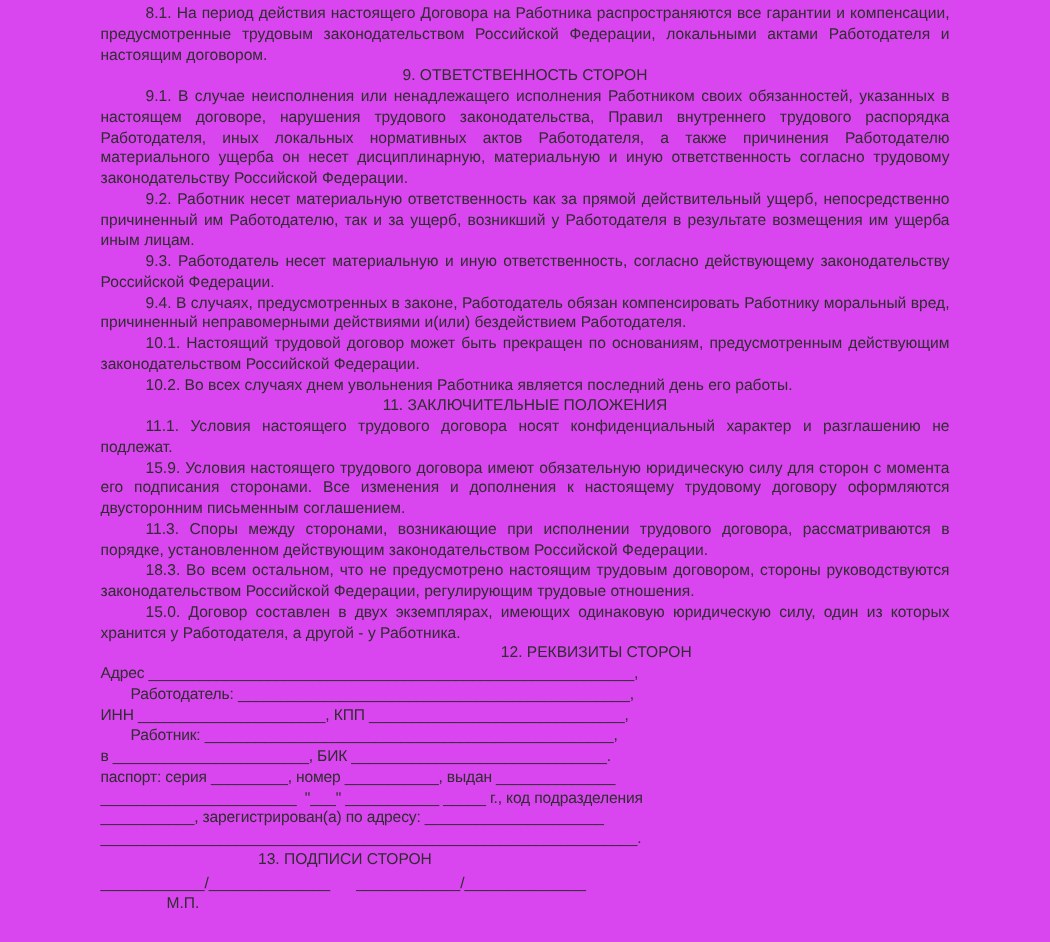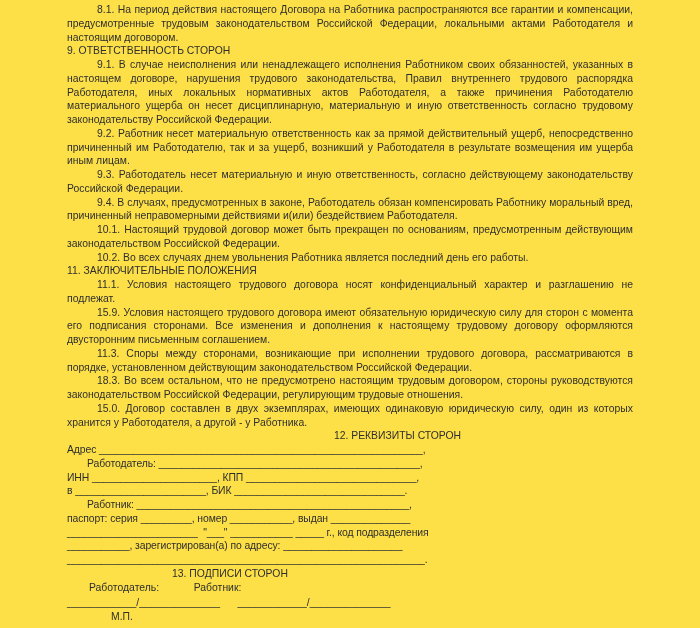--- a/index.html
+++ b/index.html
@@ -11,21 +11,21 @@
     width: 700px;
     height: 628px;
     overflow: hidden;
     font-family: "Liberation Sans", sans-serif;
     color: #2b2b2b;
   }
   #page {
     position: relative;
     width: 700px;
     height: 628px;
-    background: #fde047;
+    background: #d946ef;
     padding: 4px;
     box-sizing: border-box;
   }
   .doc {
     position: absolute;
     left: 67px;
     top: 3px;
     width: 566px;
   }
   p.para {
@@ -39,20 +39,21 @@
     letter-spacing: 0.01px;
     word-spacing: 0px;
     color: #2e2e2e;
   }
   h2.section {
     margin: 0;
     padding: 0;
     font-size: 10.4px;
     line-height: 13.75px;
     font-weight: normal;
+    text-align: center;
     color: #2e2e2e;
   }
   h2.section.indent-left {
     text-align: center;
     text-indent: 95px;
   }
   h2.section.indent-left2 {
     text-align: left;
     text-indent: 105px;
   }
@@ -119,30 +120,29 @@
 
     <p class="para">18.3. Во всем остальном, что не предусмотрено настоящим трудовым договором, стороны руководствуются законодательством Российской Федерации, регулирующим трудовые отношения.</p>
 
     <p class="para">15.0. Договор составлен в двух экземплярах, имеющих одинаковую юридическую силу, один из которых хранится у Работодателя, а другой - у Работника.</p>
 
     <h2 class="section indent-left">12. РЕКВИЗИТЫ СТОРОН</h2>
 
     <div class="fill">Адрес _________________________________________________________,</div>
     <div class="fill ind">Работодатель: ______________________________________________,</div>
     <div class="fill">ИНН ______________________, КПП ______________________________,</div>
+    <div class="fill ind">Работник: ________________________________________________,</div>
     <div class="fill">в _______________________, БИК ______________________________.</div>
-    <div class="fill ind">Работник: ________________________________________________,</div>
     <div class="fill">паспорт: серия _________, номер ___________, выдан ______________</div>
     <div class="fill">_______________________  "___" ___________ _____ г., код подразделения</div>
     <div class="fill">___________, зарегистрирован(а) по адресу: _____________________</div>
     <div class="fill">_______________________________________________________________.</div>
 
     <h2 class="section indent-left2">13. ПОДПИСИ СТОРОН</h2>
 
-    <div class="sig-row ind">Работодатель:            Работник:</div>
 
     <div class="spacer-2"></div>
 
     <div class="sig-row">____________/______________      ____________/______________</div>
 
     <div class="sig-row mp">М.П.</div>
 
   </div>
 </div>
 

